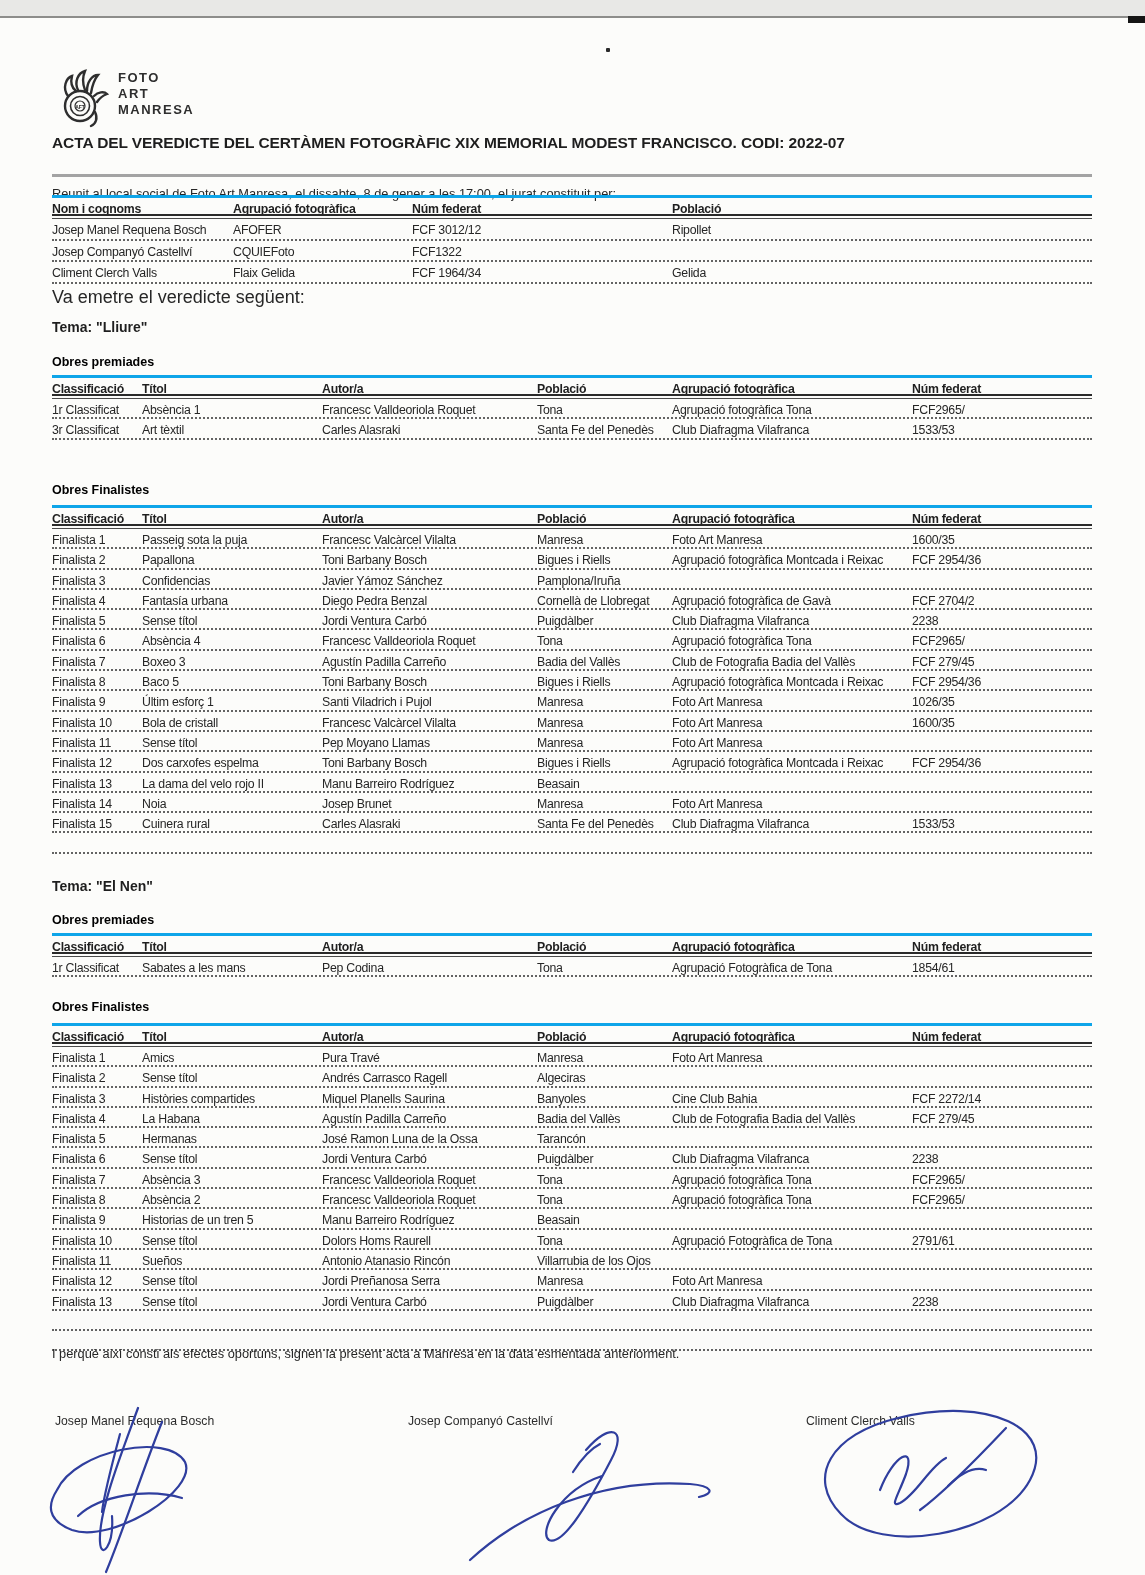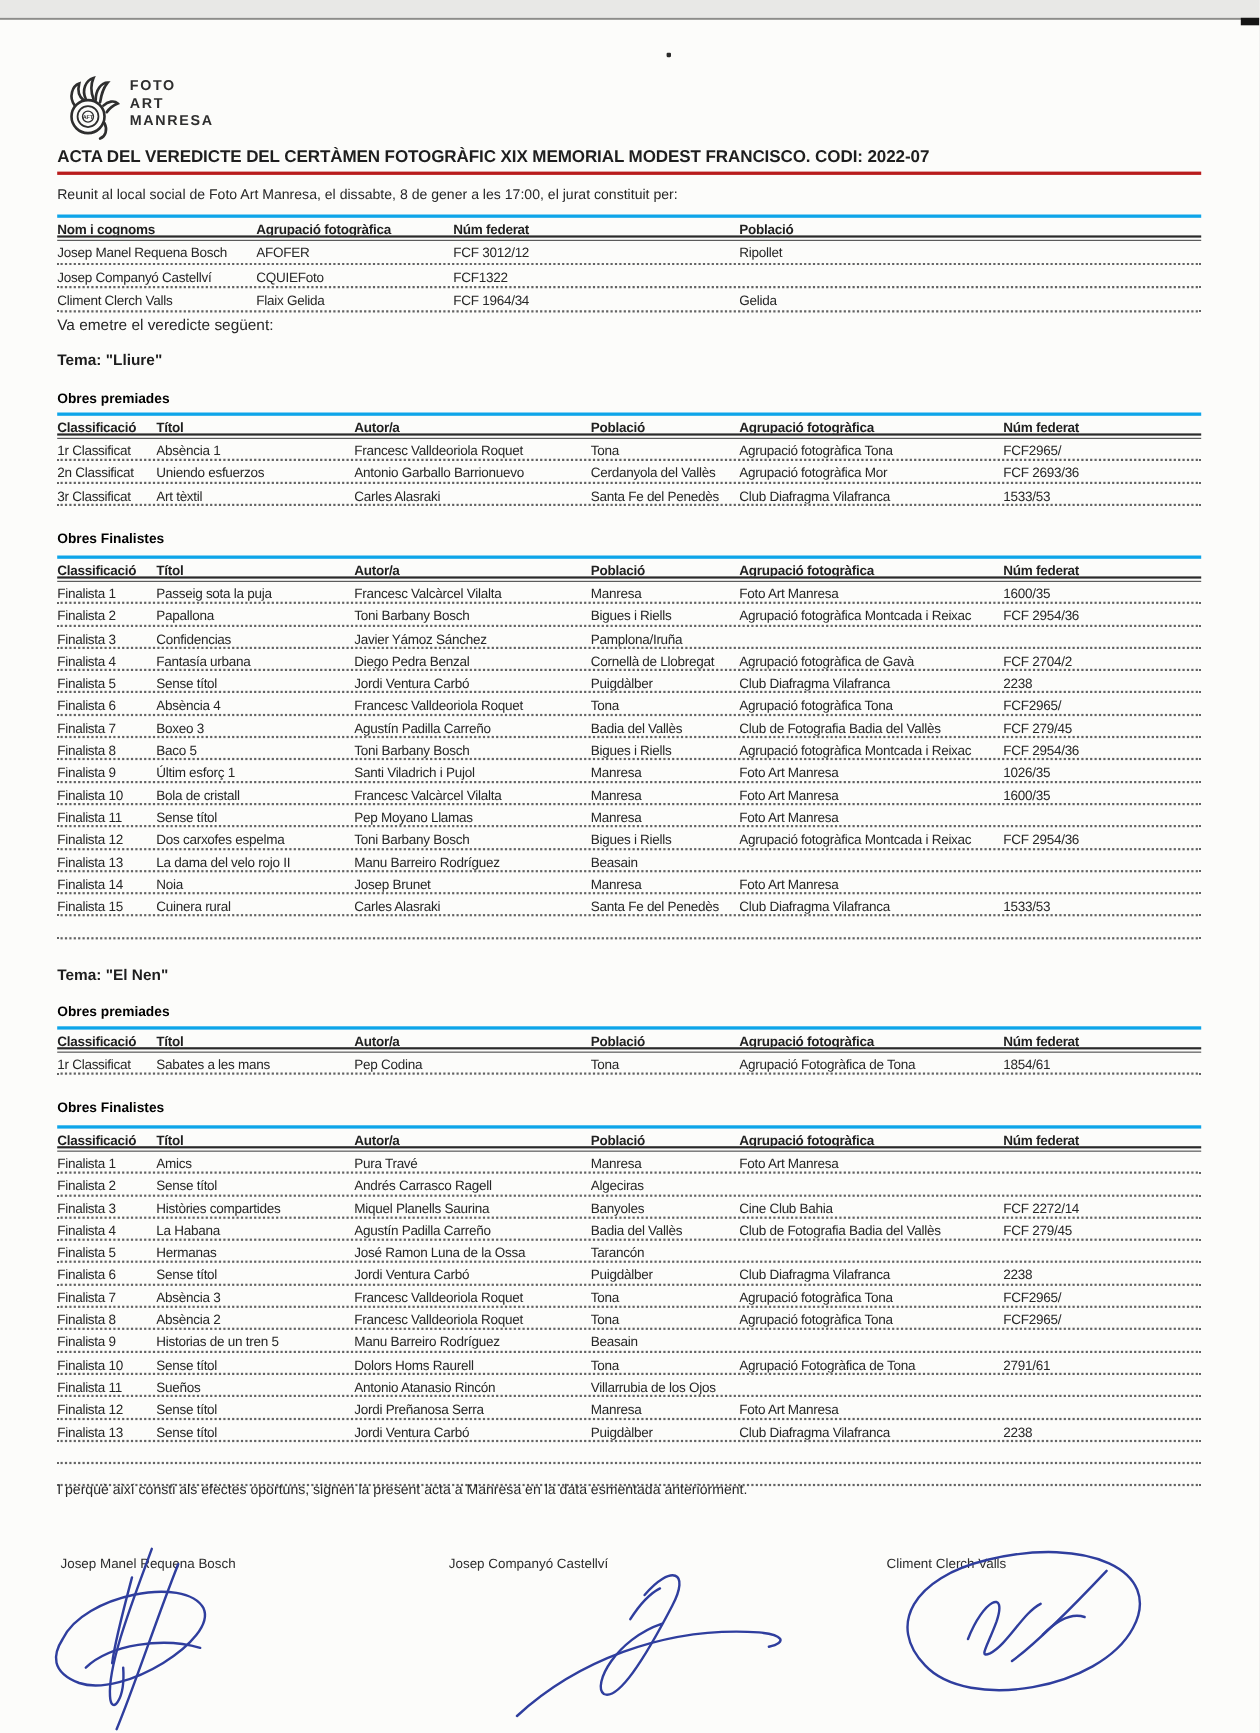--- a/index.html
+++ b/index.html
@@ -20,23 +20,23 @@
   .scan-corner-mark { position:absolute; top:0; right:0; width:17px; height:7px; background:#151515; }
   .scan-dot { position:absolute; top:32px; left:606px; width:4px; height:4px; background:#2a2a2a; border-radius:1px; }
   .scan-bottom-strip { position:absolute; bottom:0; left:0; width:100%; height:8px; background:#a7a5a0; }
   .scan-bottom-mark { position:absolute; bottom:0; left:0; width:9px; height:10px; background:#1b1b1b; }
 
   
   .logo { top:52px; left:58px; width:220px; display:flex; align-items:flex-start; position:absolute; }
   .logo-text { margin-left:6px; font-weight:800; font-size:13px; line-height:16px; letter-spacing:1.5px; color:#2e2e2e; padding-top:2px; }
 
   
-  .doc-title { top:118px; font-size:15.5px; font-weight:bold; letter-spacing:-0.1px; padding-bottom:4px; border-bottom:3px solid #b91c1c; color:#1e1e1e; }
-  .intro { top:153px; font-size:12.8px; }
-  .verdict { top:271px; font-size:14px; }
+  .doc-title { top:118px; font-size:15.5px; font-weight:bold; letter-spacing:-0.1px; padding-bottom:22px; border-bottom:3px solid #a3a3a3; color:#1e1e1e; }
+  .intro { top:170px; font-size:12.8px; }
+  .verdict { top:271px; font-size:18px; }
   .closing { top:1330px; font-size:12.8px; }
   .tema { font-size:14px; font-weight:bold; color:#1e1e1e; }
   .sublabel { font-size:12.5px; font-weight:bold; color:#000000; }
   #tema-1 { top:303px; } #plabel-1 { top:339px; } #ptable-1 { top:359px; }
   #flabel-1 { top:467px; } #ftable-1 { top:489px; }
   #tema-2 { top:862px; } #plabel-2 { top:897px; } #ptable-2 { top:917px; }
   #flabel-2 { top:984px; } #ftable-2 { top:1007px; }
 
   
   .tbl { font-size:12.3px; letter-spacing:-0.25px; }
@@ -134,28 +134,20 @@
         <span class="c5">Núm federat</span>
       </div>
       <div class="rows">
         <div class="row">
           <span class="c0">1r Classificat</span>
           <span class="c1">Absència 1</span>
           <span class="c2">Francesc Valldeoriola Roquet</span>
           <span class="c3">Tona</span>
           <span class="c4">Agrupació fotogràfica Tona</span>
           <span class="c5">FCF2965/</span>
-        </div>
-        <div class="row">
-          <span class="c0">2n Classificat</span>
-          <span class="c1">Uniendo esfuerzos</span>
-          <span class="c2">Antonio Garballo Barrionuevo</span>
-          <span class="c3">Cerdanyola del Vallès</span>
-          <span class="c4">Agrupació fotogràfica Mor</span>
-          <span class="c5">FCF 2693/36</span>
         </div>
         <div class="row">
           <span class="c0">3r Classificat</span>
           <span class="c1">Art tèxtil</span>
           <span class="c2">Carles Alasraki</span>
           <span class="c3">Santa Fe del Penedès</span>
           <span class="c4">Club Diafragma Vilafranca</span>
           <span class="c5">1533/53</span>
         </div>
       </div>

